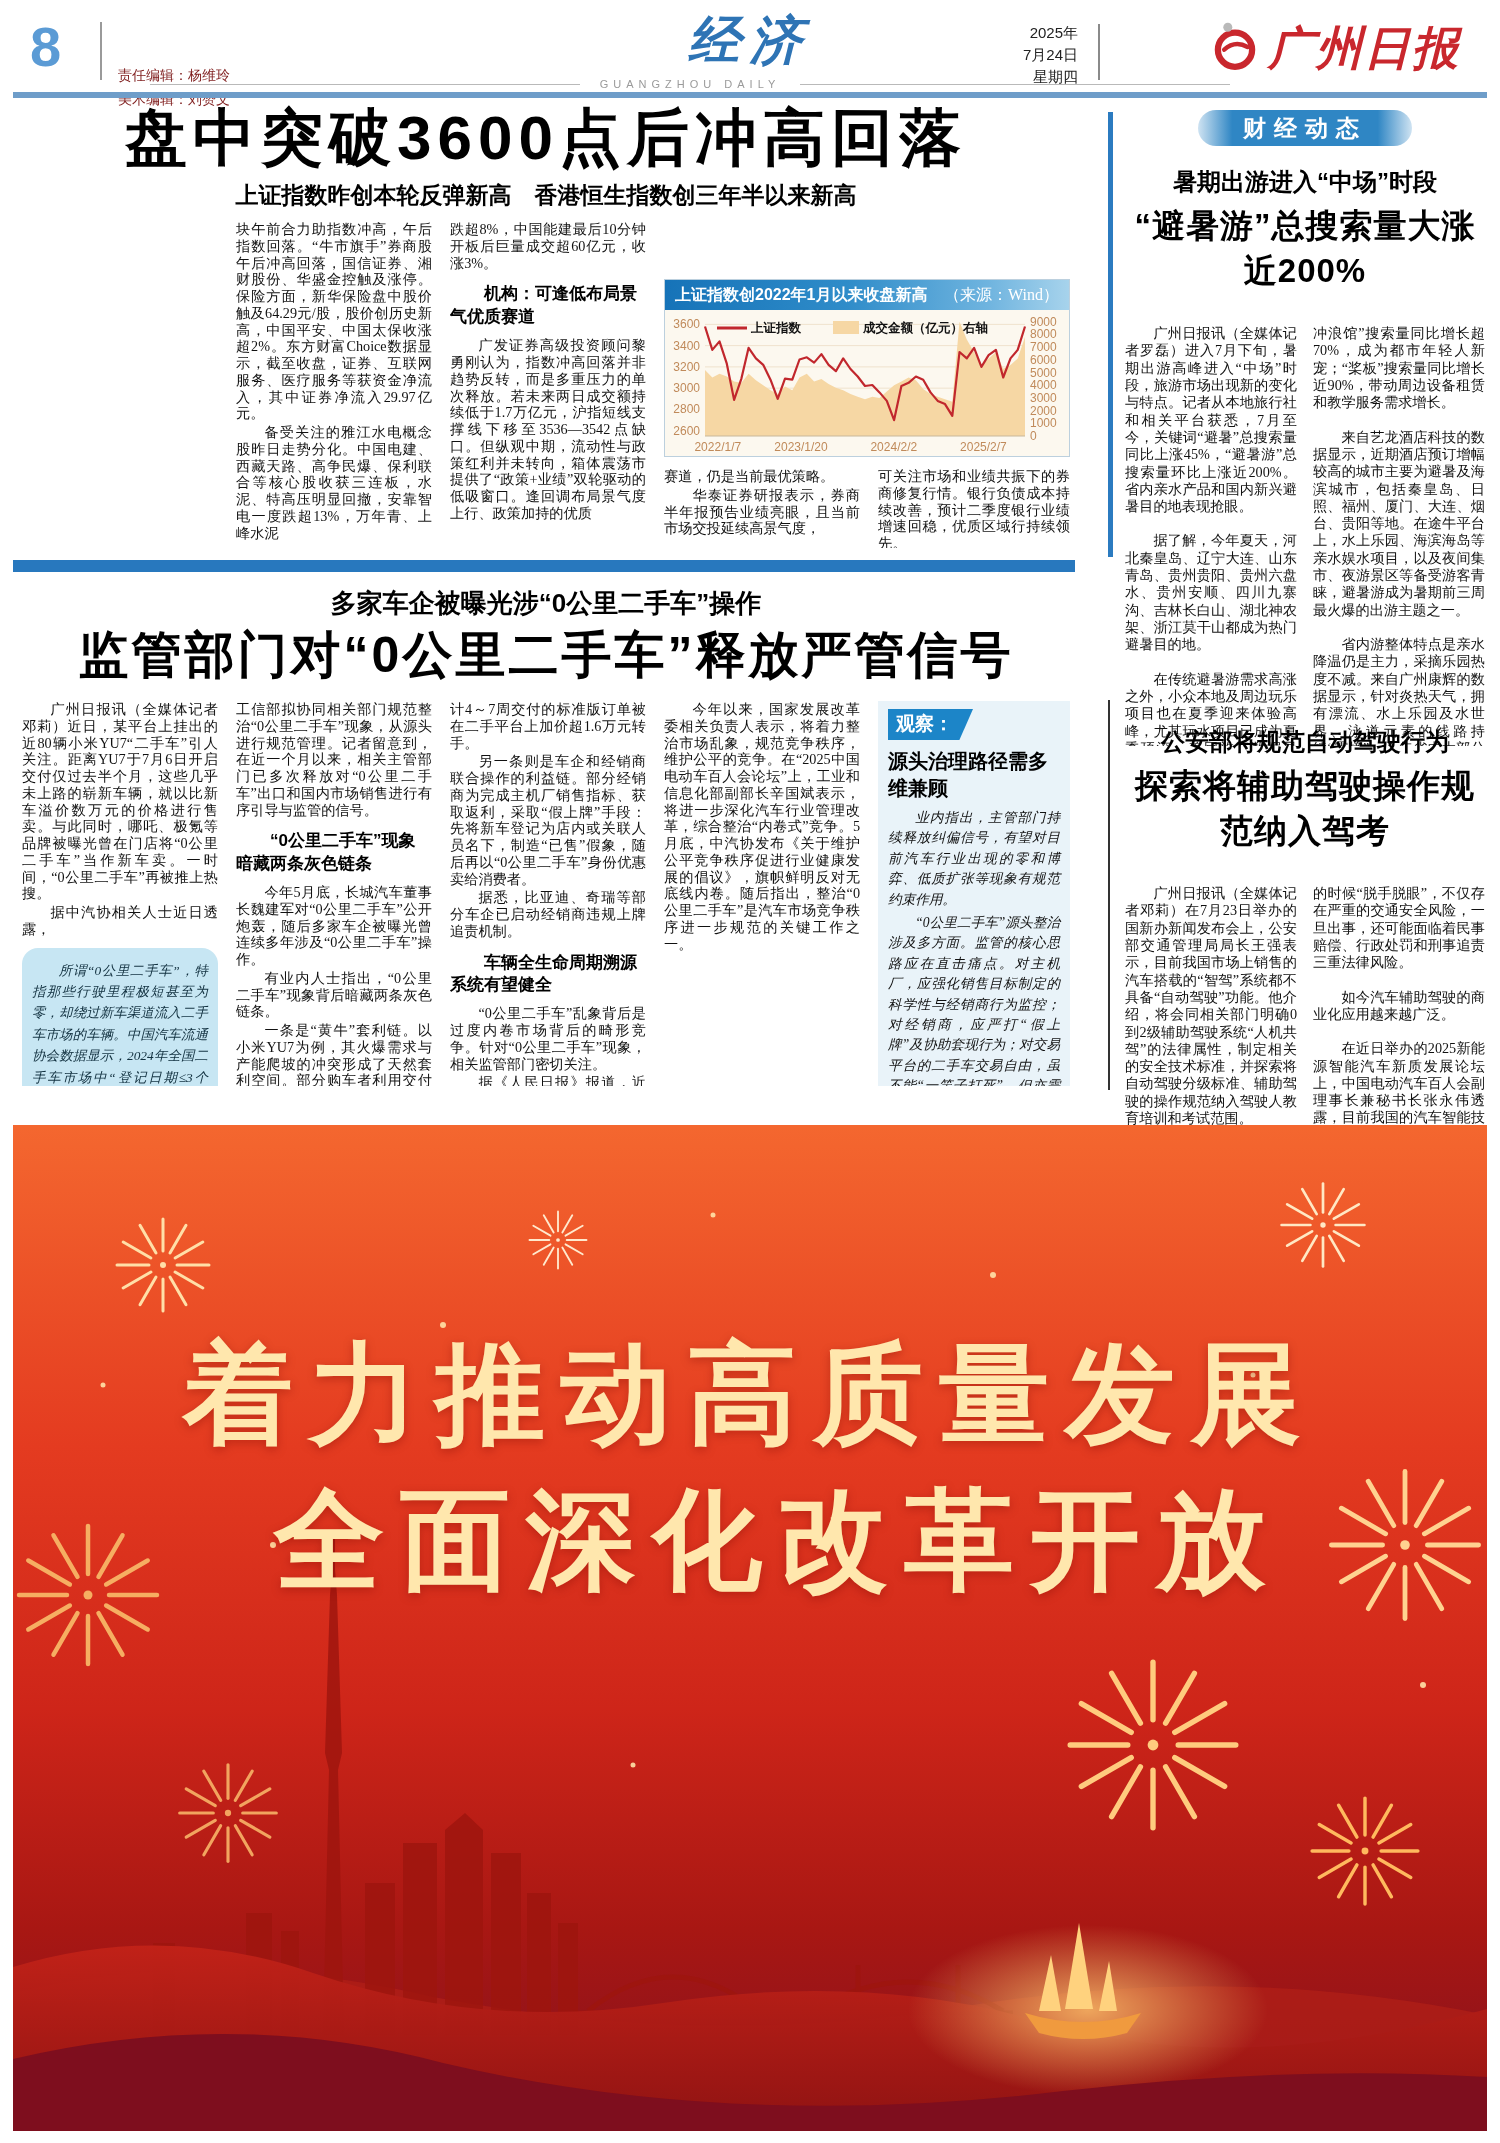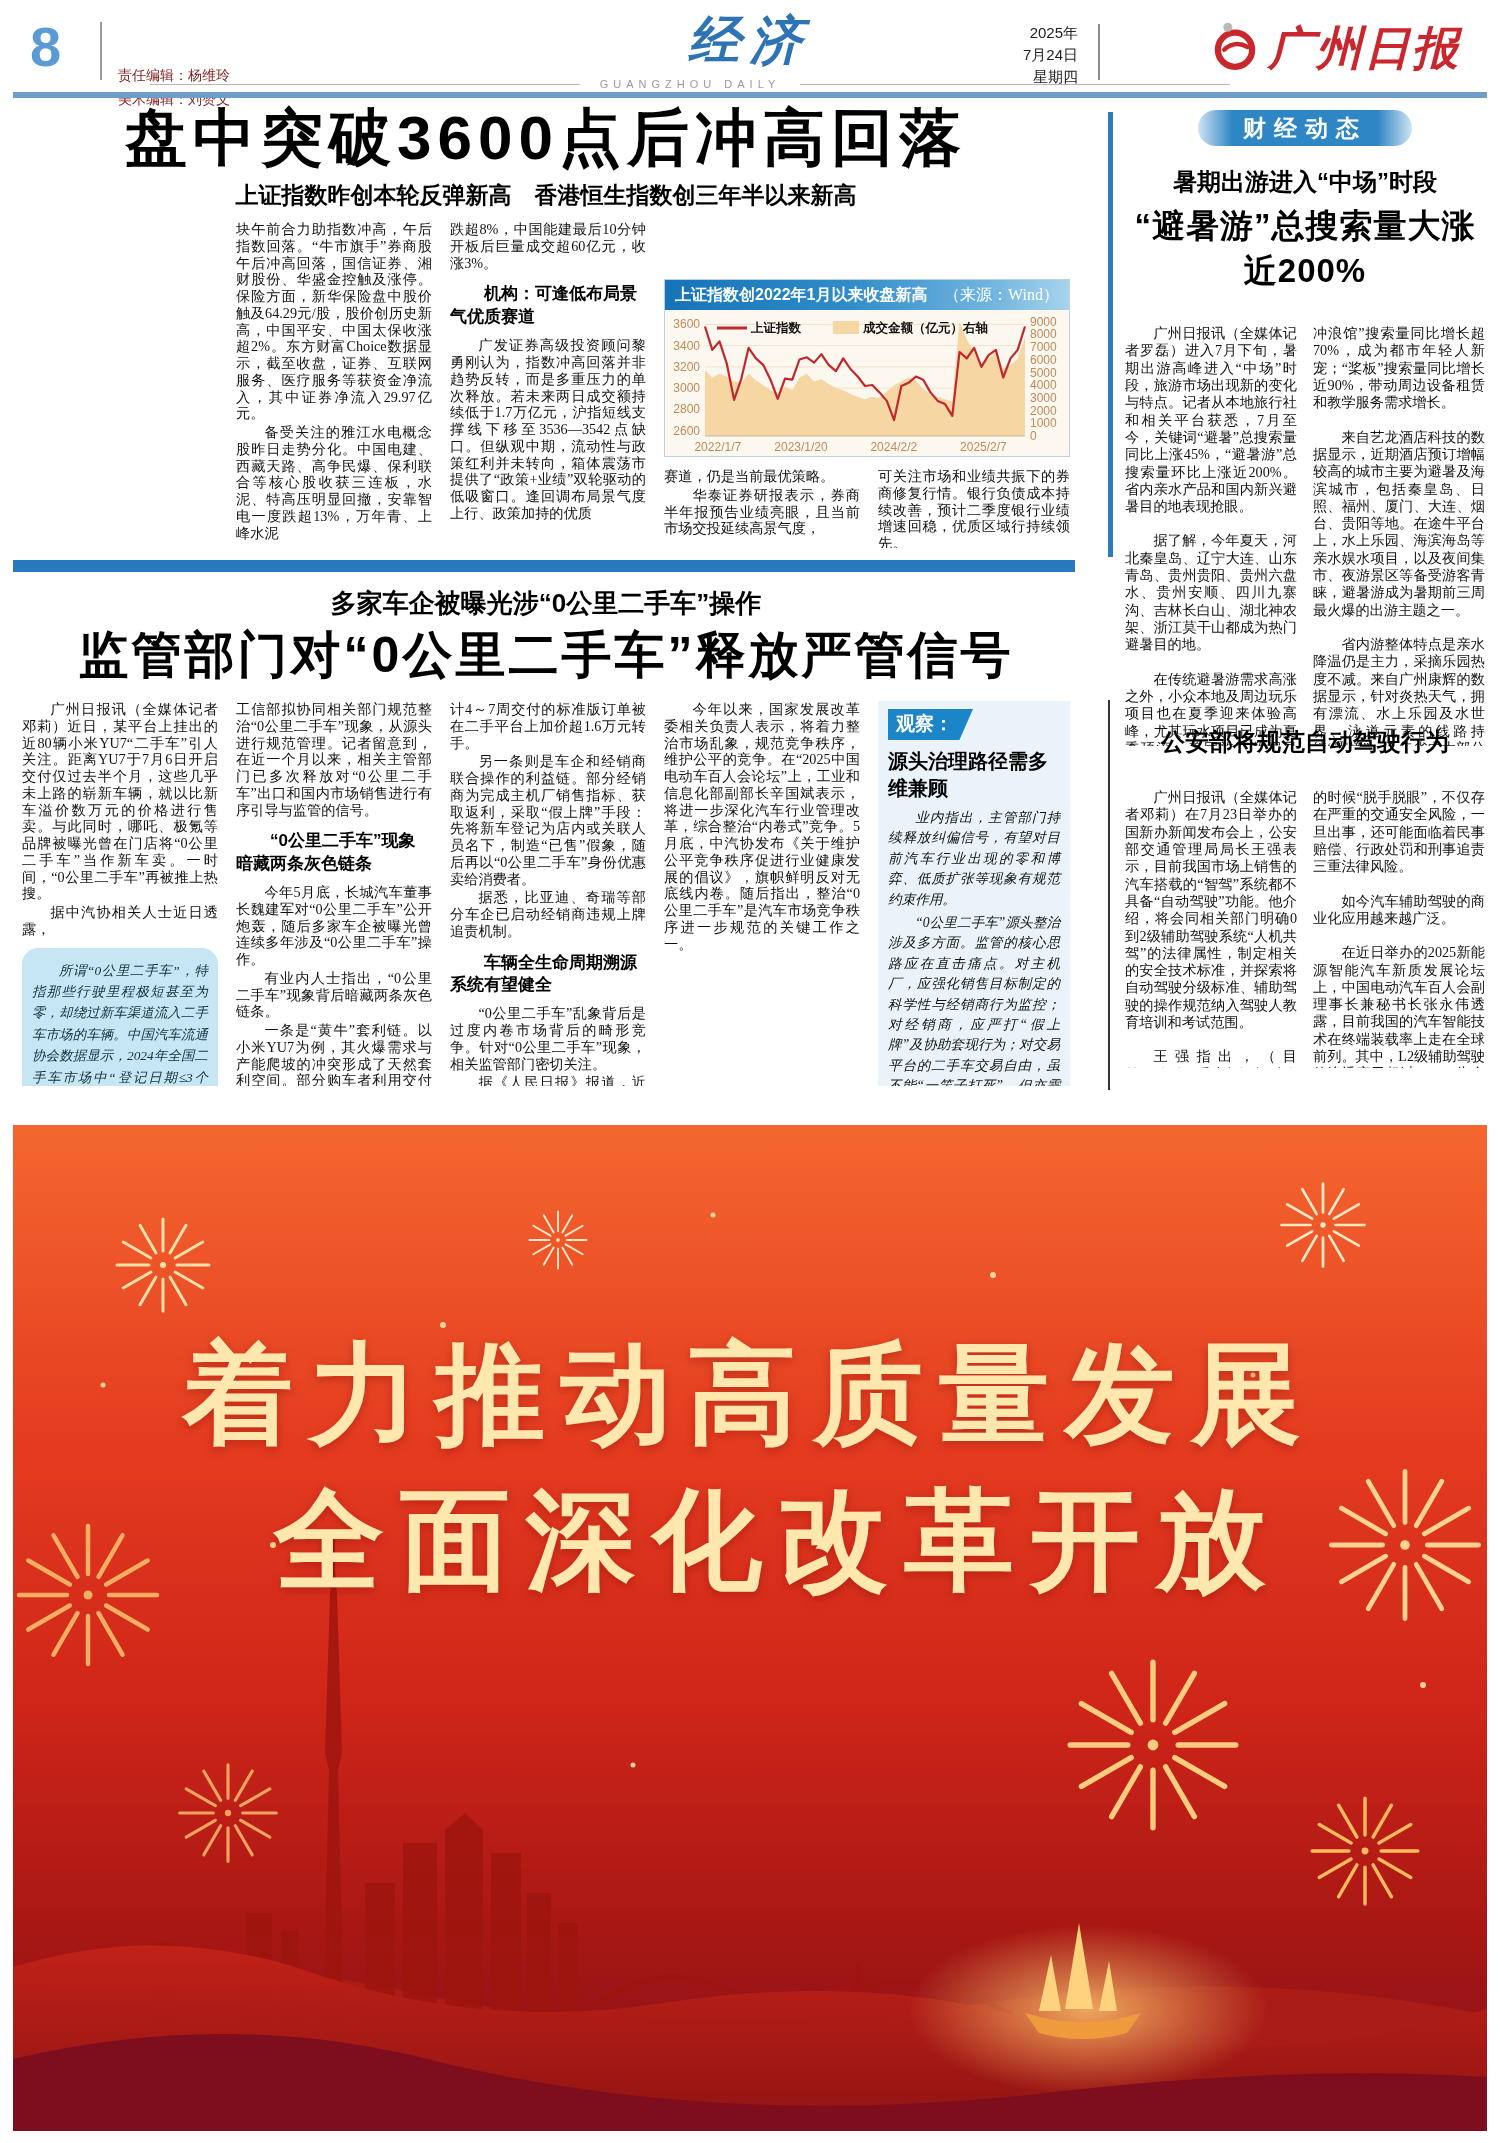--- a/index.html
+++ b/index.html
@@ -252,20 +252,21 @@
       <div class="rc rcB">
         <p class="noind">冲浪馆”搜索量同比增长超70%，成为都市年轻人新宠；“桨板”搜索量同比增长近90%，带动周边设备租赁和教学服务需求增长。</p>
         <p class="para">来自艺龙酒店科技的数据显示，近期酒店预订增幅较高的城市主要为避暑及海滨城市，包括秦皇岛、日照、福州、厦门、大连、烟台、贵阳等地。在途牛平台上，水上乐园、海滨海岛等亲水娱水项目，以及夜间集市、夜游景区等备受游客青睐，避暑游成为暑期前三周最火爆的出游主题之一。</p>
         <p class="para">省内游整体特点是亲水降温仍是主力，采摘乐园热度不减。来自广州康辉的数据显示，针对炎热天气，拥有漂流、水上乐园及水世界、泳道元素的线路持续“霸榜”。今年省内大部分亲水线路价格平稳。同时，暑期水果采摘经济效应显著。水晶梨、鹰嘴桃、龙眼等当季采摘项目颇受欢迎。</p>
       </div>
     </div>
   </div>
 
   <div class="r2">
     <div class="r-kicker">公安部将规范自动驾驶行为</div>
+    <div class="r-headline">探索将辅助驾驶操作规范纳入驾考</div>
     <div class="r-body r2-body">
       <div class="rc rcA">
         <p class="para">广州日报讯（全媒体记者邓莉）在7月23日举办的国新办新闻发布会上，公安部交通管理局局长王强表示，目前我国市场上销售的汽车搭载的“智驾”系统都不具备“自动驾驶”功能。他介绍，将会同相关部门明确0到2级辅助驾驶系统“人机共驾”的法律属性，制定相关的安全技术标准，并探索将自动驾驶分级标准、辅助驾驶的操作规范纳入驾驶人教育培训和考试范围。</p>
         <p class="para">王强指出，（目前）“智驾”系统都还暂时停留在辅助驾驶阶段，驾驶人才是最终的责任主体。驾驶人在驾驶车辆</p>
       </div>
       <div class="rc rcB">
         <p class="noind">的时候“脱手脱眼”，不仅存在严重的交通安全风险，一旦出事，还可能面临着民事赔偿、行政处罚和刑事追责三重法律风险。</p>
         <p class="para">如今汽车辅助驾驶的商业化应用越来越广泛。</p>
         <p class="para">在近日举办的2025新能源智能汽车新质发展论坛上，中国电动汽车百人会副理事长兼秘书长张永伟透露，目前我国的汽车智能技术在终端装载率上走在全球前列。其中，L2级辅助驾驶的渗透率已超过50%，为全球第一；新型辅助驾驶技术（如智能泊车等）的渗透率也超过20%。</p>
       </div>

